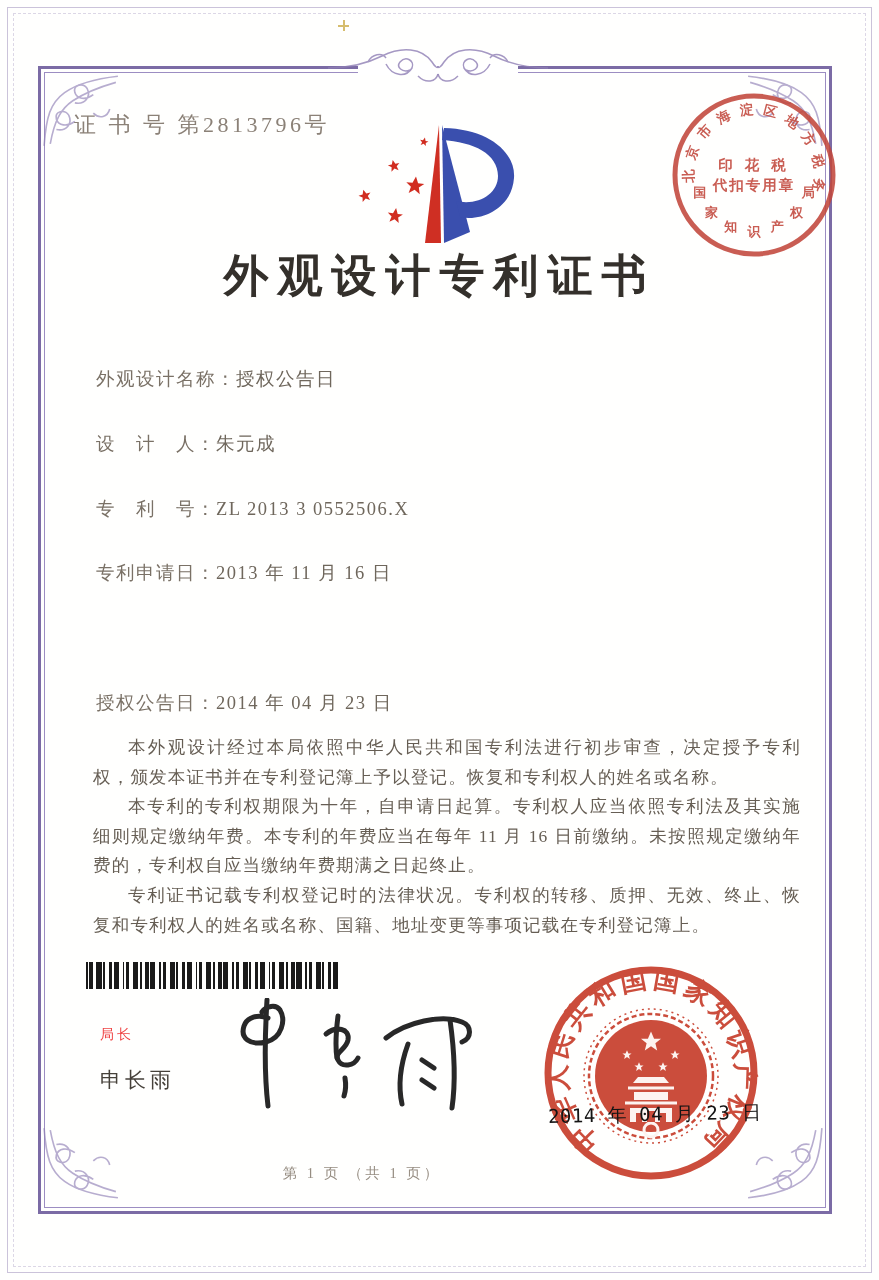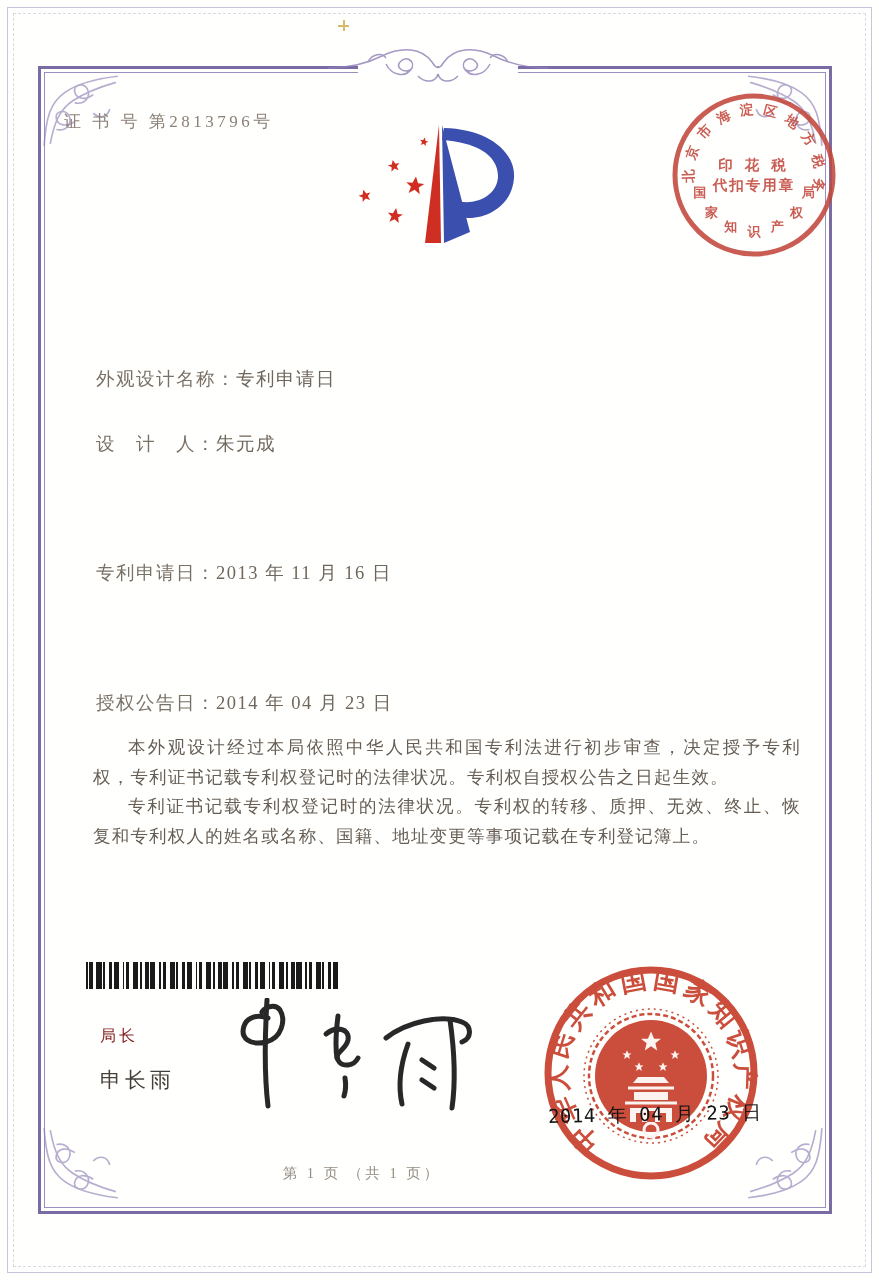--- a/index.html
+++ b/index.html
@@ -12,21 +12,21 @@
               border:1px dashed rgba(125,105,165,.26);pointer-events:none;}
   
   .frame{position:absolute;left:38px;top:66px;width:788px;height:1142px;
          border:3px solid #7b6ba5;pointer-events:none;}
   .frame::after{content:"";position:absolute;inset:3px;border:1px solid #9c8dc2;}
   .corner{position:absolute;width:82px;height:82px;opacity:.85;}
   .gold-cross{position:absolute;left:338px;top:20px;width:11px;height:11px;}
   .gold-cross::before{content:"";position:absolute;left:5px;top:0;width:2px;height:11px;background:#d6bd6e;}
   .gold-cross::after{content:"";position:absolute;left:0;top:5px;width:11px;height:2px;background:#d6bd6e;}
 
-  .cert-no{position:absolute;left:64px;top:110px;font-size:17px;letter-spacing:3.5px;
+  .cert-no{position:absolute;left:74px;top:110px;font-size:22px;letter-spacing:3.5px;
            color:#8b8177;}
   .title{position:absolute;left:38px;top:246px;width:794px;text-align:center;
          font-size:45px;font-weight:bold;letter-spacing:9px;padding-left:9px;
          color:#34302b;box-sizing:border-box;}
   .logo{position:absolute;left:338px;top:122px;}
   .tax-stamp{position:absolute;left:666px;top:87px;opacity:.88;}
   .tax-char{font-family:"Liberation Sans","DejaVu Sans",sans-serif;font-size:13px;
             fill:#c2473c;text-anchor:middle;font-weight:bold;}
 
   .field-row{position:absolute;left:96px;font-size:18.5px;letter-spacing:1.5px;color:#7a7166;white-space:nowrap;}
@@ -34,21 +34,21 @@
   .field-value{color:#6f675c;}
 
   .paras{position:absolute;left:93px;top:733px;width:708px;}
   .paras p{margin:0;font-size:17.5px;line-height:29.6px;letter-spacing:1.2px;
            color:#665e54;text-indent:2em;text-align:justify;}
 
   .barcode{position:absolute;left:86px;top:962px;width:256px;height:27px;
            display:flex;overflow:hidden;}
   .barcode i{display:block;background:#1a1a1a;height:100%;flex:none;}
 
-  .director-title{position:absolute;left:100px;top:1026px;font-size:16px;letter-spacing:3px;color:#7f1d1d;}
+  .director-title{position:absolute;left:100px;top:1026px;font-size:14px;letter-spacing:3px;color:#ef4444;}
   .director-name{position:absolute;left:100px;top:1066px;font-size:21px;letter-spacing:4px;color:#46413a;font-family:Liberation Mono, monospace;}
   .signature{position:absolute;left:210px;top:998px;}
 
   .seal{position:absolute;left:540px;top:962px;opacity:.93;}
   .seal-date{position:absolute;left:548px;top:1102px;width:190px;font-size:19px;
              font-family:"DejaVu Sans Mono","Liberation Mono",monospace;color:#141414;
              transform:rotate(-1.2deg);letter-spacing:0.5px;white-space:nowrap;}
   .footer{position:absolute;left:38px;top:1164px;width:648px;text-align:center;
           font-size:14.5px;letter-spacing:3px;color:#968d82;}
 </style>
@@ -146,36 +146,41 @@
       <use href="#lstar" transform="translate(56,44) scale(0.62) rotate(-12)"></use>
       <use href="#lstar" transform="translate(77,64) scale(0.95) rotate(6)"></use>
       <use href="#lstar" transform="translate(27,74) scale(0.65) rotate(-15)"></use>
       <use href="#lstar" transform="translate(57,94) scale(0.8) rotate(8)"></use>
     </g>
     <path d="M101,3 L87,121 L103,121 Z" fill="#cf2f23"></path>
     <path d="M104,3 L106,121 L132,110 Z" fill="#3a4fae"></path>
     <path d="M106,6 C150,7 178,30 176,56 C174,86 144,100 122,95 L118,79 C140,84 160,72 160,54 C160,32 136,20 104,18 Z" fill="#3a4fae"></path>
   </svg>
 
+  <div class="title">外观设计专利证书</div>
 
   <div class="field-row" style="top:366px">
-    <span class="field-label">外观设计名称：</span><span class="field-value">专利申请日</span>
+    <span class="field-label">外观设计名称：</span><span class="field-value">授权公告日</span>
   </div>
   <div class="field-row" style="top:431px">
     <span class="field-label">设　计　人：</span><span class="field-value">朱元成</span>
   </div>
+  <div class="field-row" style="top:496px">
+    <span class="field-label">专　利　号：</span><span class="field-value">ZL 2013 3 0552506.X</span>
+  </div>
   <div class="field-row" style="top:560px">
     <span class="field-label">专利申请日：</span><span class="field-value">2013 年 11 月 16 日</span>
   </div>
   <div class="field-row" style="top:690px">
     <span class="field-label">授权公告日：</span><span class="field-value">2014 年 04 月 23 日</span>
   </div>
 
   <div class="paras">
-    <p>本外观设计经过本局依照中华人民共和国专利法进行初步审查，决定授予专利权，专利证书记载专利权登记时的法律状况。专利权自授权公告之日起生效。</p>
+    <p>本外观设计经过本局依照中华人民共和国专利法进行初步审查，决定授予专利权，颁发本证书并在专利登记簿上予以登记。恢复和专利权人的姓名或名称。</p>
+    <p>本专利的专利权期限为十年，自申请日起算。专利权人应当依照专利法及其实施细则规定缴纳年费。本专利的年费应当在每年 11 月 16 日前缴纳。未按照规定缴纳年费的，专利权自应当缴纳年费期满之日起终止。</p>
     <p>专利证书记载专利权登记时的法律状况。专利权的转移、质押、无效、终止、恢复和专利权人的姓名或名称、国籍、地址变更等事项记载在专利登记簿上。</p>
   </div>
 
   <div class="barcode">
       <i style="width: 1.7px; margin-right: 1.8px;"></i>
       <i style="width: 3.4px; margin-right: 3.6px;"></i>
       <i style="width: 5.1px; margin-right: 1.8px;"></i>
       <i style="width: 1.7px; margin-right: 3.6px;"></i>
       <i style="width: 3.4px; margin-right: 1.8px;"></i>
       <i style="width: 5.1px; margin-right: 3.6px;"></i>

